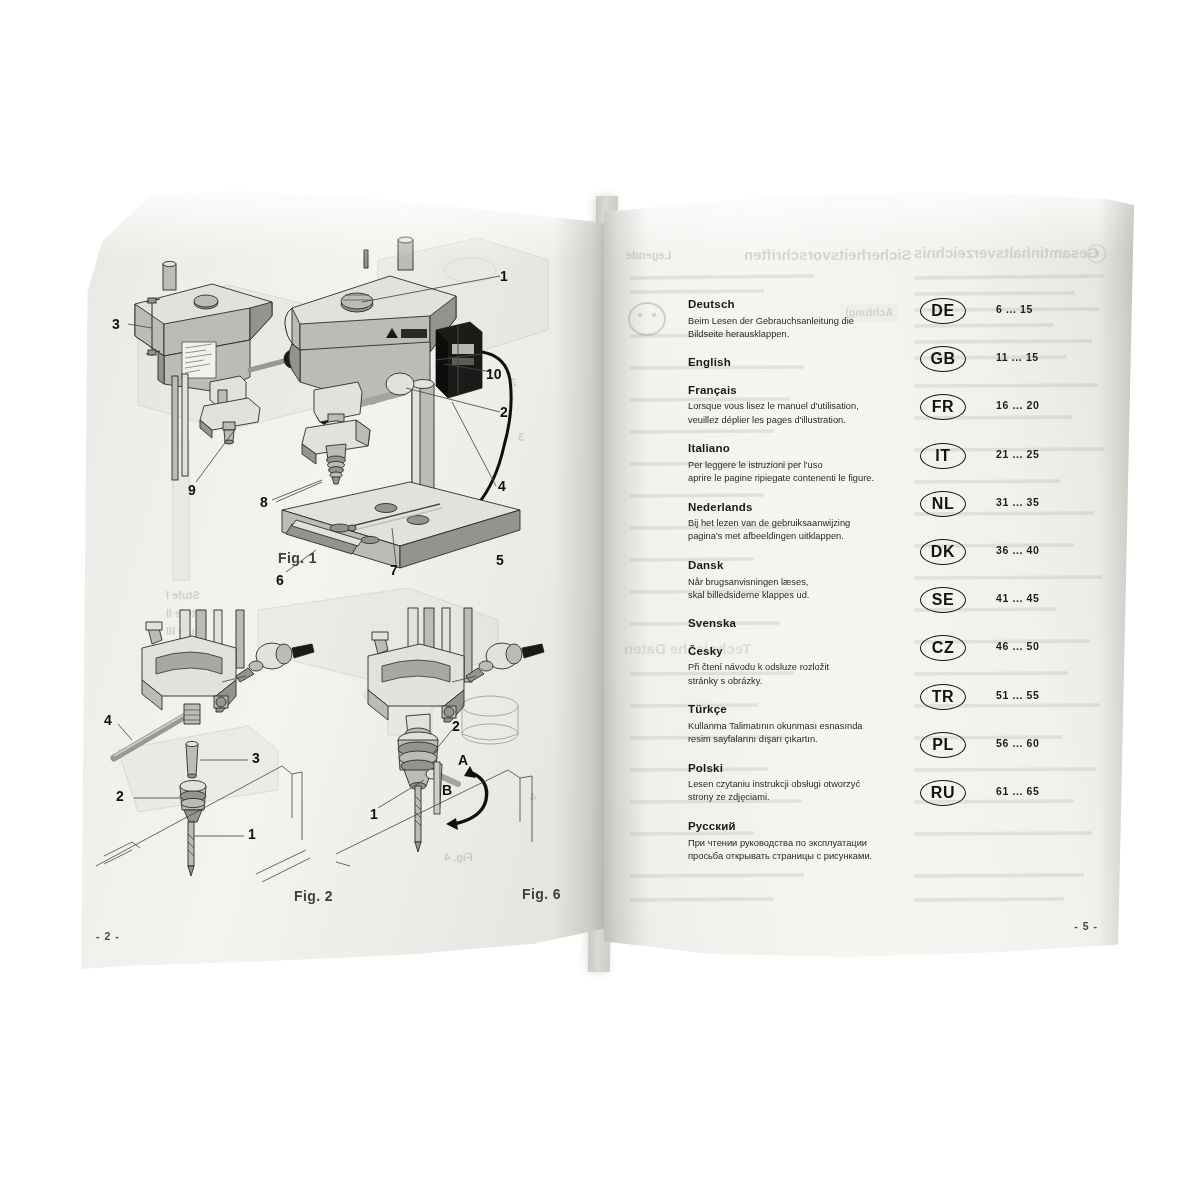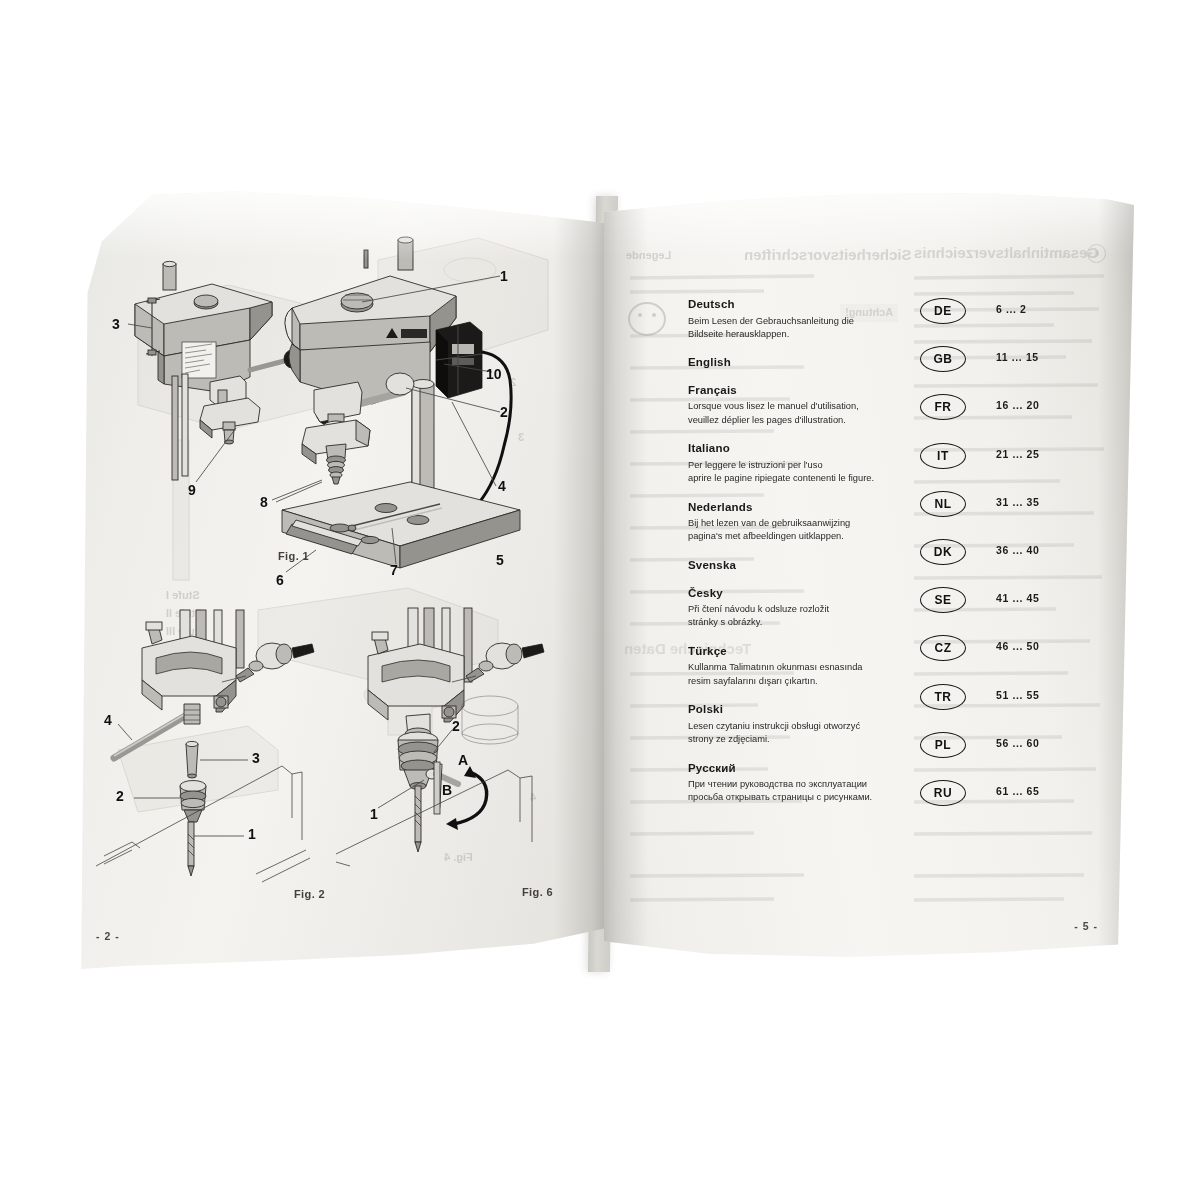--- a/index.html
+++ b/index.html
@@ -73,21 +73,21 @@
     position: absolute; left: 592px; top: 196px;
     width: 22px; height: 776px;
     background: linear-gradient(90deg, #c9c7c1 0%, #dad8d2 40%, #cfcdc7 100%);
     transform: skewX(-0.6deg);
     box-shadow: -2px 0 8px rgba(0,0,0,0.13);
   }
 
   
   .txt { position: absolute; color: #23211f; }
   .fig-label {
-    font-size: 11px; font-weight: bold; letter-spacing: .4px;
+    font-size: 14px; font-weight: bold; letter-spacing: .4px;
     color: #44413d;
     padding-left: 20px;
   }
   .pagenum { font-size: 10.5px; font-weight: bold; color: #4a4741; letter-spacing: 1px; }
 
   
   .callout {
     position: absolute;
     font-size: 14px; font-weight: bold; color: #111010;
     font-family: "Liberation Sans", sans-serif;
@@ -123,21 +123,21 @@
   .code-row {
     position: relative;
     height: 48.2px;
   }
   .code-oval {
     position: absolute; left: 0; top: 0;
     width: 44px; height: 24px;
     border: 1.6px solid #1a1918;
     border-radius: 50%;
     display: flex; align-items: center; justify-content: center;
-    font-size: 12px; font-weight: bold; color: #131211;
+    font-size: 16px; font-weight: bold; color: #131211;
     letter-spacing: .6px;
   }
   .code-range {
     position: absolute; left: 76px; top: 5px;
     font-size: 10.5px; font-weight: bold; color: #1d1c1a;
     letter-spacing: .6px;
   }
 
   
   #face-icon {
@@ -608,20 +608,25 @@
           <div class="lang-name">Italiano</div>
           <div class="lang-text">Per leggere le istruzioni per l'uso
 aprire le pagine ripiegate contenenti le figure.</div>
         </div>
         <div class="lang-block">
           <div class="lang-name">Nederlands</div>
           <div class="lang-text">Bij het lezen van de gebruiksaanwijzing
 pagina's met afbeeldingen uitklappen.</div>
         </div>
         <div class="lang-block">
+          <div class="lang-name">Dansk</div>
+          <div class="lang-text">Når brugsanvisningen læses,
+skal billedsiderne klappes ud.</div>
+        </div>
+        <div class="lang-block">
           <div class="lang-name">Svenska</div>
         </div>
         <div class="lang-block">
           <div class="lang-name">Česky</div>
           <div class="lang-text">Při čtení návodu k odsluze rozložit
 stránky s obrázky.</div>
         </div>
         <div class="lang-block">
           <div class="lang-name">Türkçe</div>
           <div class="lang-text">Kullanma Talimatının okunması esnasında
@@ -635,21 +640,21 @@
         <div class="lang-block">
           <div class="lang-name">Русский</div>
           <div class="lang-text">При чтении руководства по эксплуатации
 просьба открывать страницы с рисунками.</div>
         </div>
       </div>
 
       <div id="code-list">
         <div class="code-row">
           <div class="code-oval">DE</div>
-          <div class="code-range">6 ... 2</div>
+          <div class="code-range">6 ... 15</div>
         </div>
         <div class="code-row">
           <div class="code-oval">GB</div>
           <div class="code-range">11 ... 15</div>
         </div>
         <div class="code-row">
           <div class="code-oval">FR</div>
           <div class="code-range">16 ... 20</div>
         </div>
         <div class="code-row">

